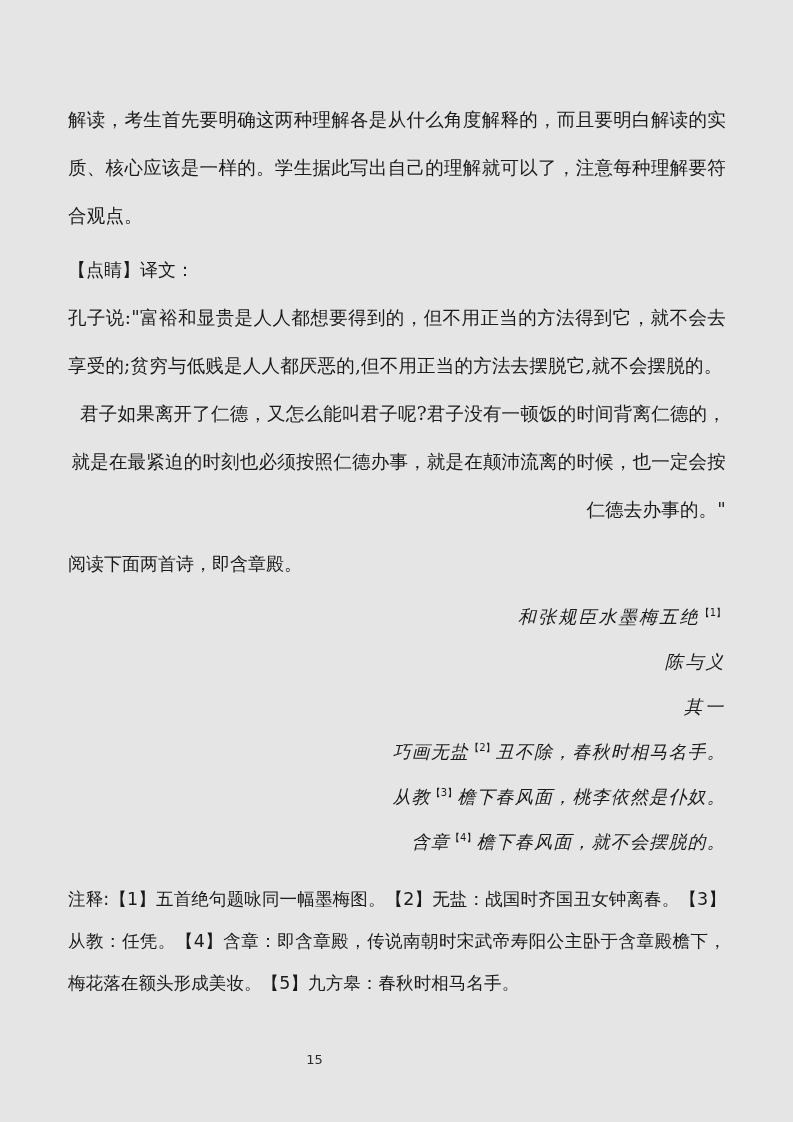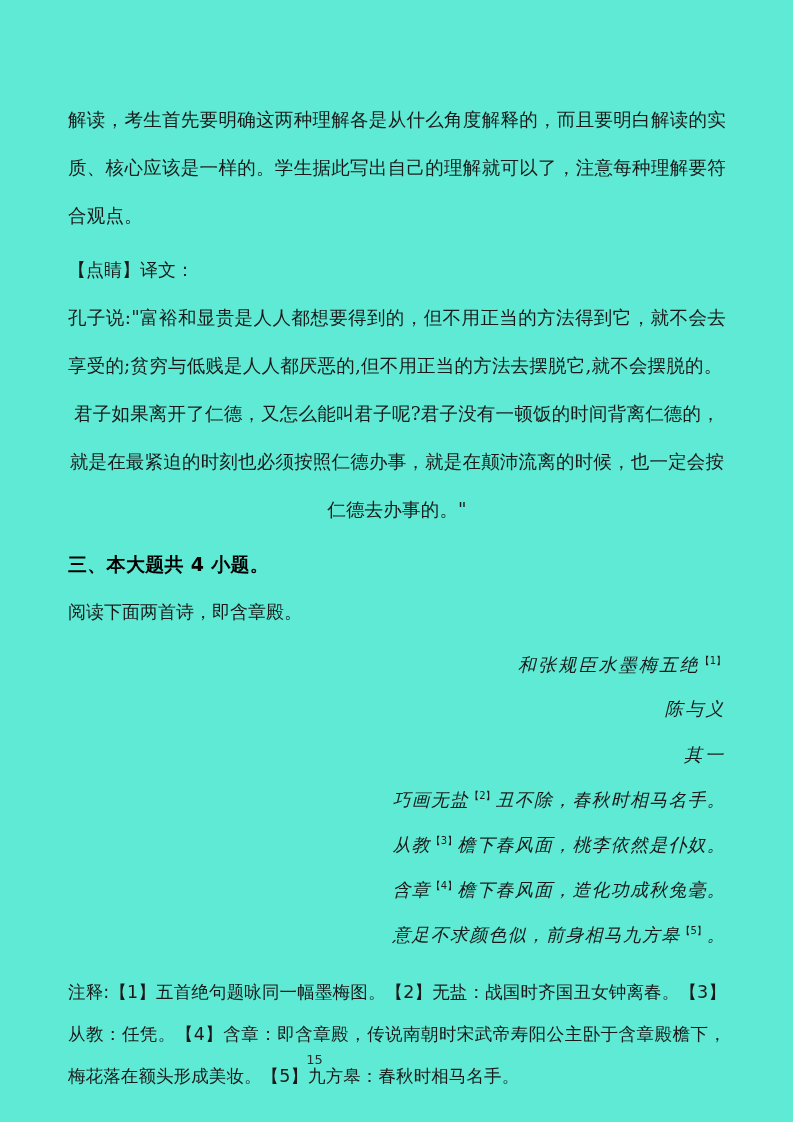--- a/index.html
+++ b/index.html
@@ -17,21 +17,21 @@
     color: #000000;
     -webkit-font-smoothing: antialiased;
   }
 
   .page {
     position: absolute;
     left: 0;
     top: 0;
     width: 793px;
     height: 1122px;
-    background: #5eead4;
+    background: #e5e5e5;
   }
 
   .content {
     position: absolute;
     left: 68px;
     top: 96px;
     width: 658px;
   }
 
   
@@ -39,21 +39,21 @@
     font-family: "DejaVu Serif", "Liberation Serif", serif;
     font-size: 18.5px;
     line-height: 48px;
     text-align: justify;
     text-justify: inter-ideograph;
     margin: 0;
     color: #1a1a1a;
     letter-spacing: 0.2px;
   }
   .para-last {
-    text-align: center;
+    text-align: right;
   }
 
   
   .section-heading {
     font-family: "DejaVu Sans", "Liberation Sans", sans-serif;
     font-size: 19px;
     font-weight: bold;
     line-height: 48px;
     margin: 0;
     color: #000000;
@@ -84,21 +84,20 @@
     margin: 0;
     color: #1a1a1a;
     letter-spacing: 1.6px;
     white-space: nowrap;
   }
   .poem-title {
     letter-spacing: 2.2px;
   }
   .poem-author {
     letter-spacing: 2.4px;
-    font-family: Liberation Serif, serif;
   }
   .poem-stanza-label {
     letter-spacing: 3px;
   }
   .poem-verse {
     letter-spacing: 1.2px;
   }
   sup.note-ref {
     font-size: 10px;
     font-style: normal;
@@ -147,42 +146,40 @@
     <div class="spacer-sm"></div>
 
     <p class="instruction">【点睛】译文：</p>
 
     <p class="para">孔子说:"富裕和显贵是人人都想要得到的，但不用正当的方法得到它，就不会去享受的;贫穷与低贱是人人都厌恶的,但不用正当的方法去摆脱它,就不会摆脱的。</p>
 
     <p class="para para-last">君子如果离开了仁德，又怎么能叫君子呢?君子没有一顿饭的时间背离仁德的，就是在最紧迫的时刻也必须按照仁德办事，就是在颠沛流离的时候，也一定会按仁德去办事的。"</p>
 
     <div class="spacer-sm"></div>
 
-    <h2 class="section-heading">三、本大题共 4 小题。</h2>
 
     <p class="instruction">阅读下面两首诗，即含章殿。</p>
 
     <div class="spacer-sm"></div>
 
     <div class="poem">
 
       <p class="poem-line poem-title"><span>和张规臣水墨梅五绝</span><sup class="note-ref">【1】</sup></p>
 
       <p class="poem-line poem-author">陈与义</p>
 
       <p class="poem-line poem-stanza-label">其一</p>
 
       <p class="poem-line poem-verse"><span>巧画无盐</span><sup class="note-ref">【2】</sup><span>丑不除，春秋时相马名手。</span></p>
 
       <p class="poem-line poem-verse"><span>从教</span><sup class="note-ref">【3】</sup><span>檐下春风面，桃李依然是仆奴。</span></p>
 
 
-      <p class="poem-line poem-verse"><span>含章</span><sup class="note-ref">【4】</sup><span>檐下春风面，造化功成秋兔毫。</span></p>
+      <p class="poem-line poem-verse"><span>含章</span><sup class="note-ref">【4】</sup><span>檐下春风面，就不会摆脱的。</span></p>
 
-      <p class="poem-line poem-verse"><span>意足不求颜色似，前身相马九方皋</span><sup class="note-ref">【5】</sup><span>。</span></p>
 
     </div>
 
     <div class="spacer-md"></div>
 
     <p class="notes">注释:【1】五首绝句题咏同一幅墨梅图。【2】无盐：战国时齐国丑女钟离春。【3】从教：任凭。【4】含章：即含章殿，传说南朝时宋武帝寿阳公主卧于含章殿檐下，梅花落在额头形成美妆。【5】九方皋：春秋时相马名手。</p>
 
   </div>
 
   <div class="page-number">15</div>

